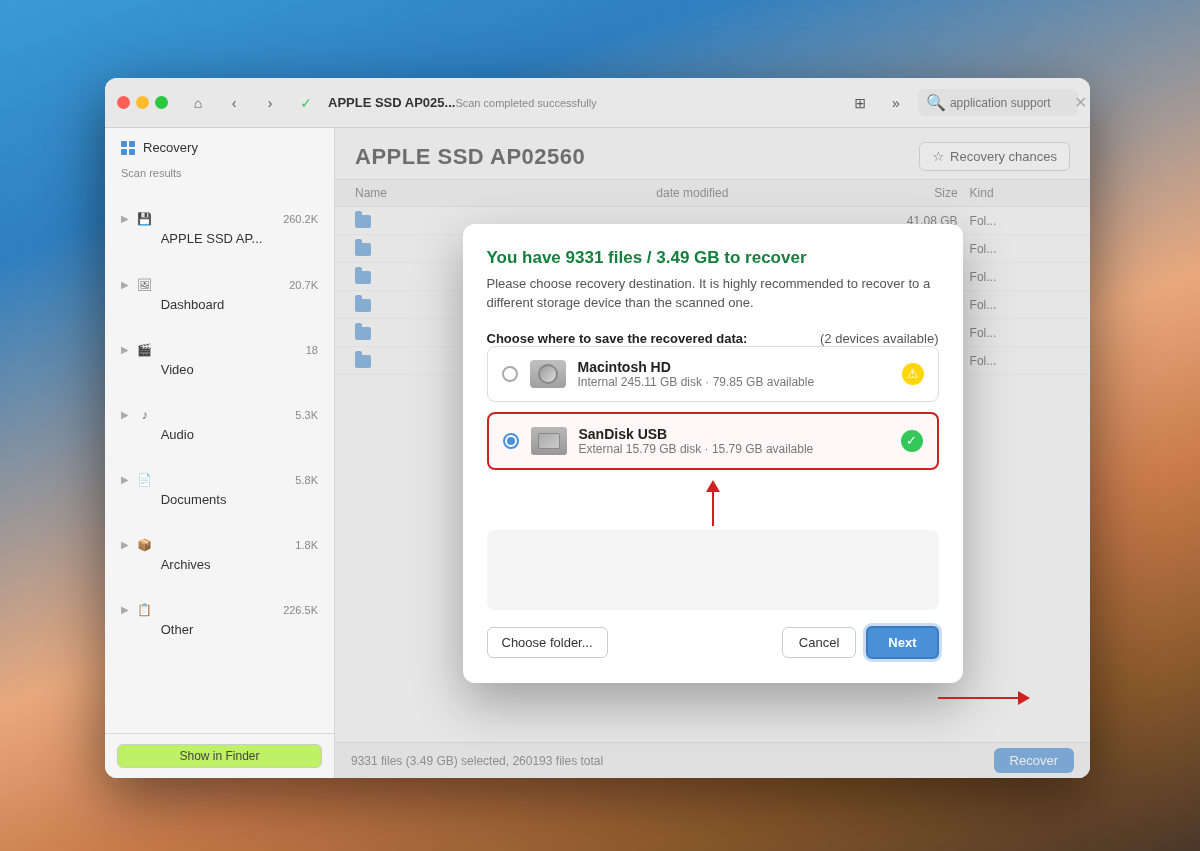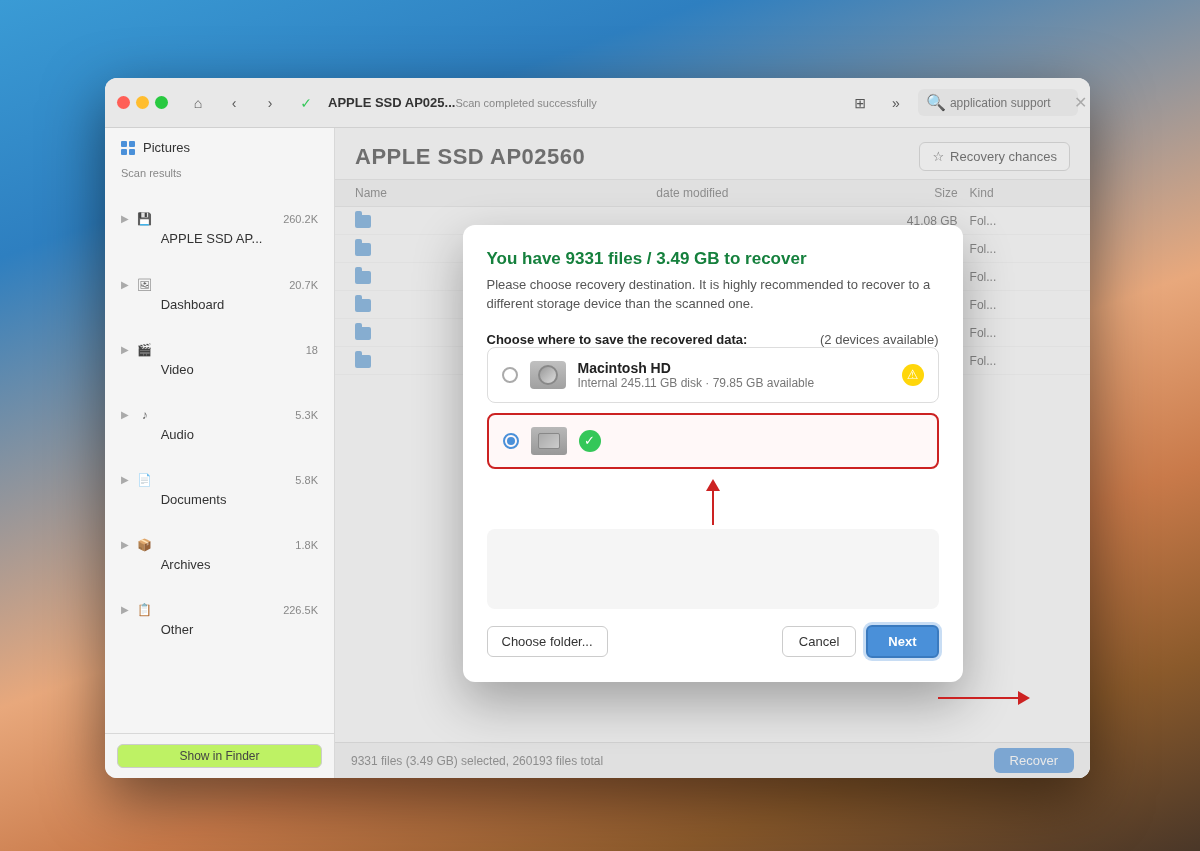--- a/index.html
+++ b/index.html
@@ -544,21 +544,21 @@
   <div class="app-body">
 
     <div class="sidebar">
       <div class="sidebar-header">
         <div class="grid-icon">
           <span></span>
             <span></span>
             <span></span>
             <span></span>
         </div>
-        <span class="dashboard-label">Pictures</span>
+        <span class="dashboard-label">Recovery</span>
       </div>
       <div class="scan-results-label">Scan results</div>
 
       <div class="sidebar-item top-item">
         <span class="chevron">▶</span>
         <span class="item-icon">💾</span>
         <span class="item-label">APPLE SSD AP...</span>
         <span class="item-count">260.2K</span>
       </div>
 
@@ -689,20 +689,24 @@
             <div class="device-info">
               <div class="device-name">Macintosh HD</div>
               <div class="device-desc">Internal 245.11 GB disk · 79.85 GB available</div>
             </div>
             <div class="device-status status-warning">⚠</div>
           </div>
 
           <div class="device-option selected" style="border-color:#cc2222; background:#fff8f8;">
             <div class="radio-btn selected"></div>
             <div class="usb-icon"></div>
+            <div class="device-info">
+              <div class="device-name">SanDisk USB</div>
+              <div class="device-desc">External 15.79 GB disk · 15.79 GB available</div>
+            </div>
             <div class="device-status status-ok">✓</div>
           </div>
 
           <div style="position:relative; height:50px; display:flex; align-items:flex-start; justify-content:center;">
             <div style="display:flex; flex-direction:column; align-items:center; margin-top:0;">
               <div style="width:0;height:0;border-left:7px solid transparent;border-right:7px solid transparent;border-bottom:12px solid #cc2222;"></div>
               <div style="width:2px;height:34px;background:#cc2222;"></div>
             </div>
           </div>
 

